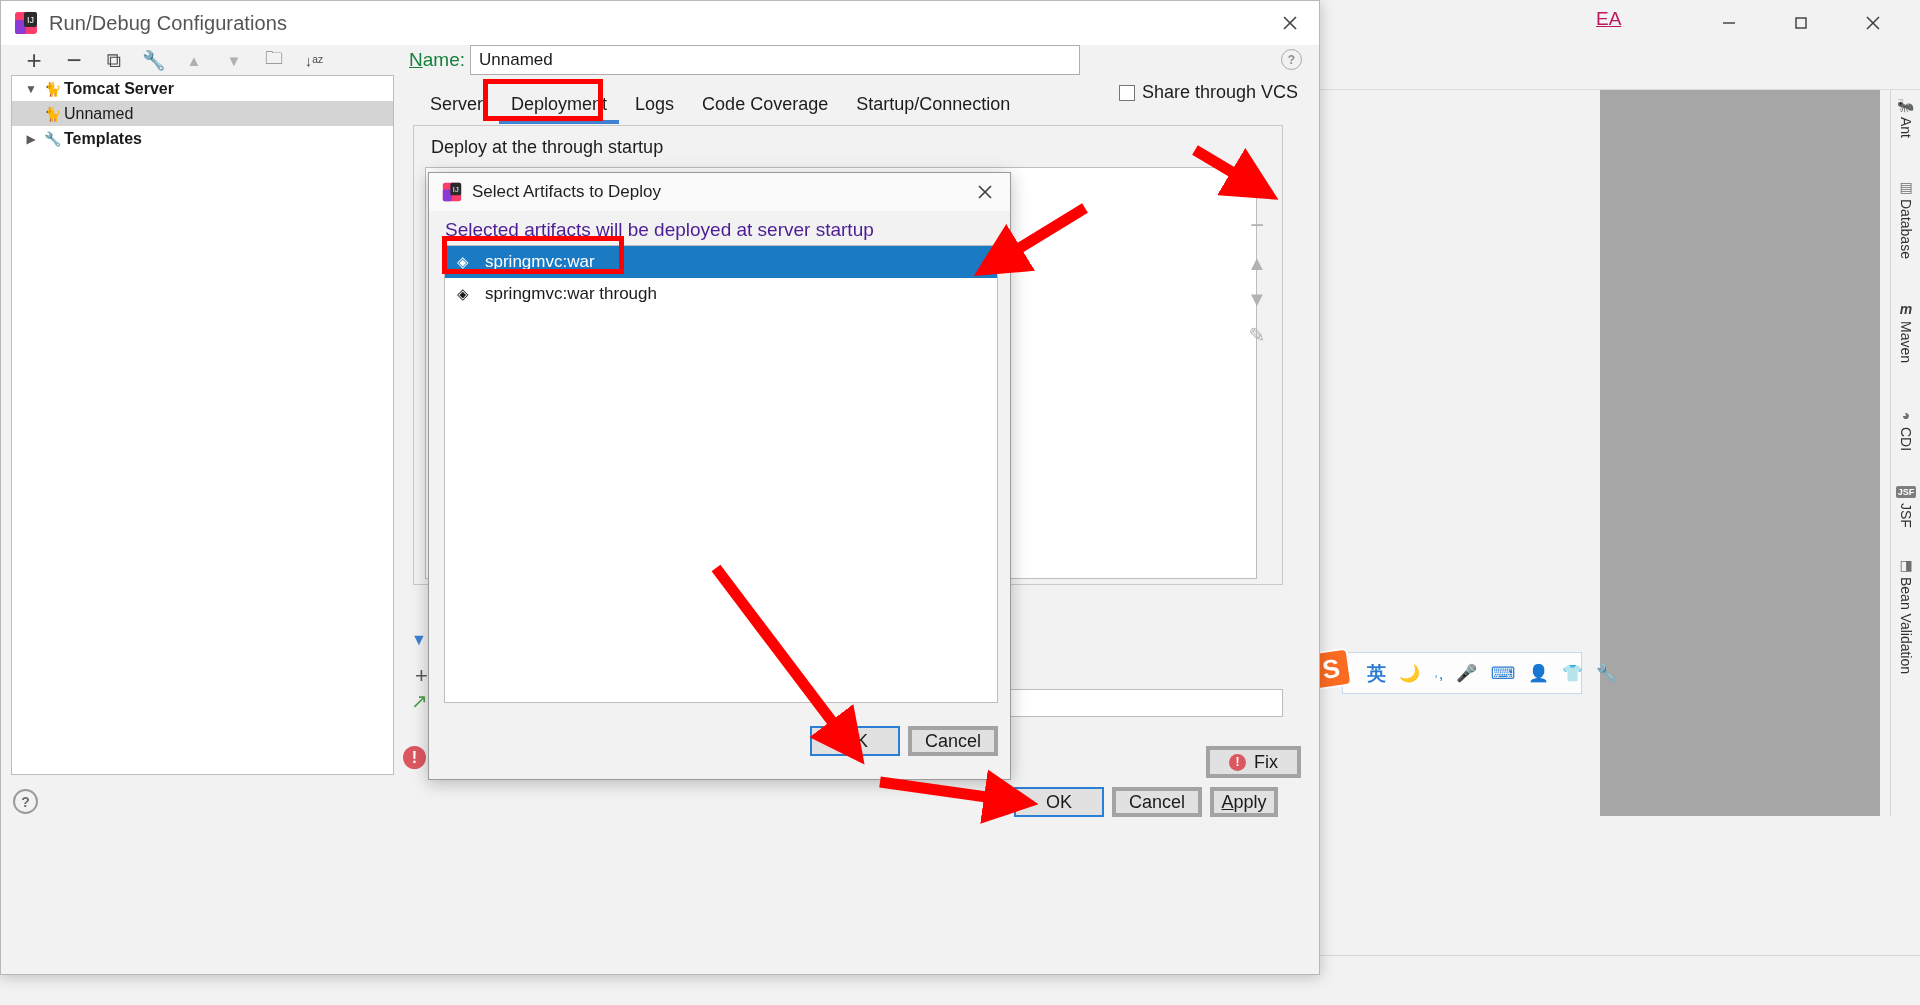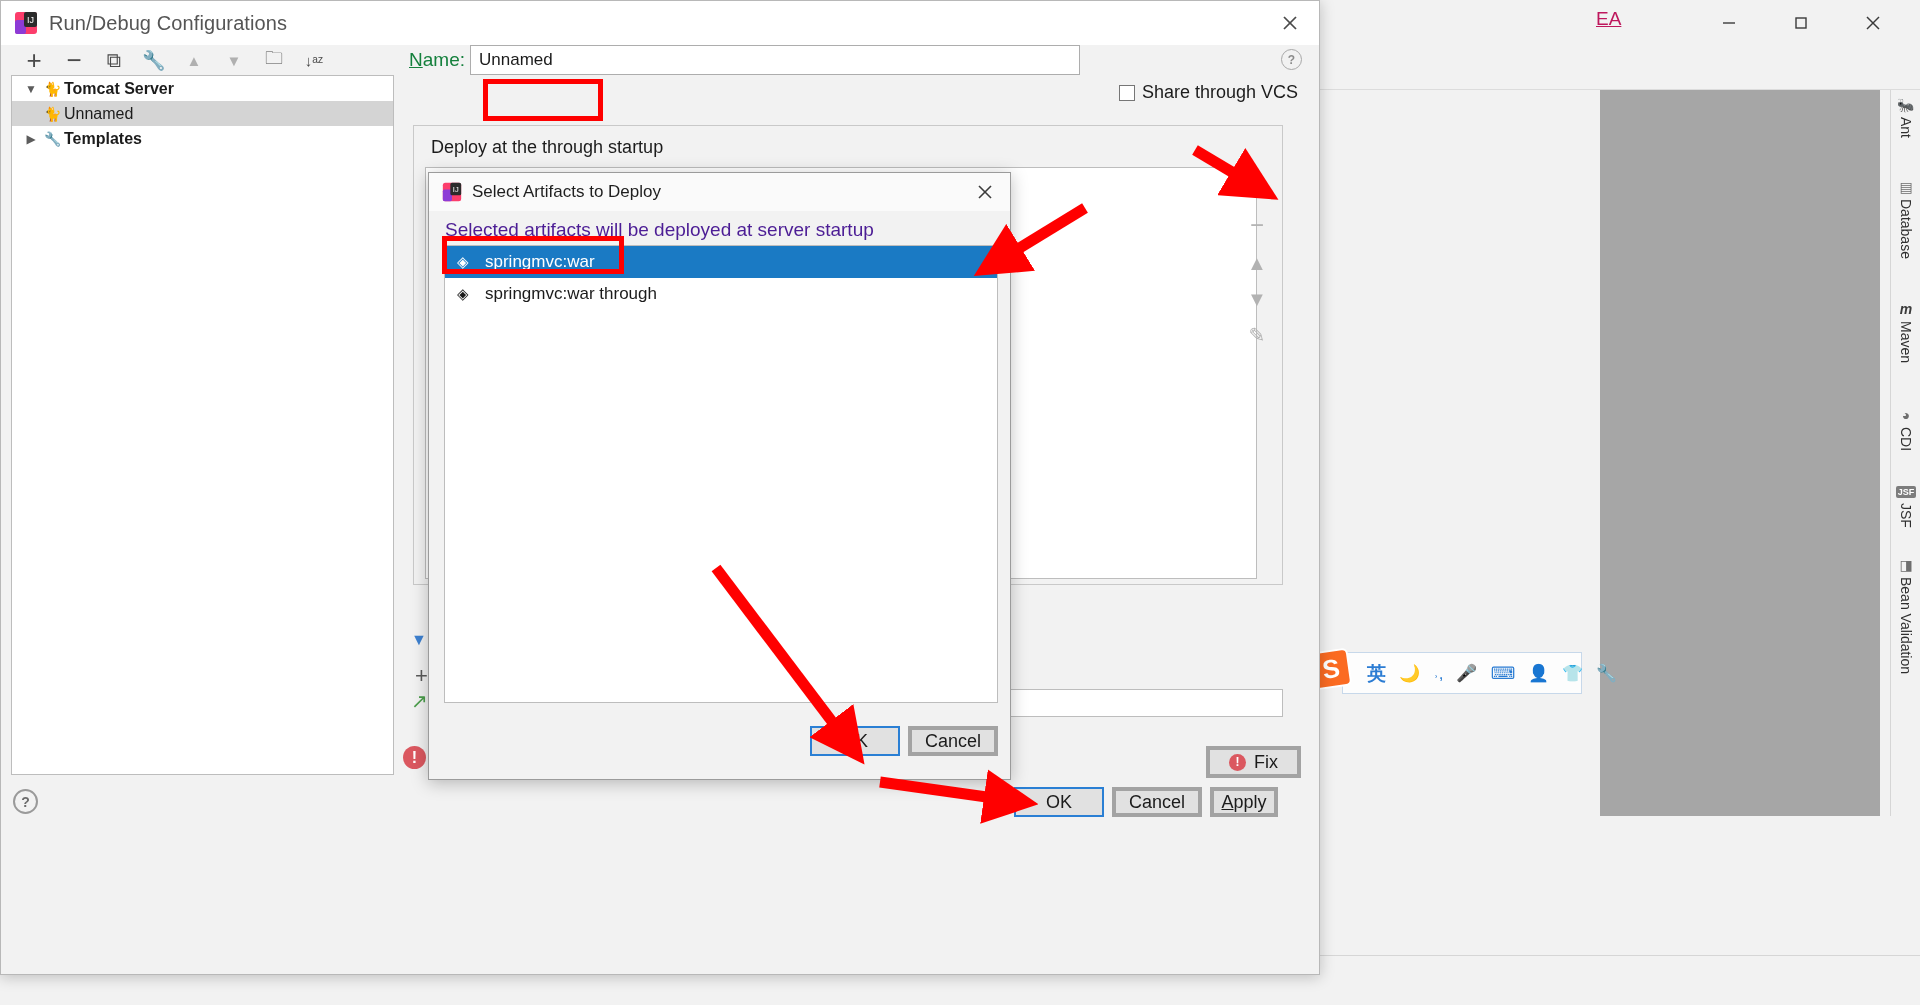--- a/index.html
+++ b/index.html
@@ -427,20 +427,37 @@
     <div class="help-circle">?</div>
 
     <div class="name-label"><u>N</u>ame:</div>
     <input class="name-input" value="Unnamed" style="">
     <div class="share-vcs">
       <span class="checkbox-sq"></span>
       <span>Share through VCS</span>
     </div>
     <div class="help-q">?</div>
 
+    <div class="tabs">
+      <div class="tab">
+          <span>Server</span>
+        </div>
+      <div class="tab active">
+          <span>Deployment</span>
+        </div>
+      <div class="tab">
+          <span>Logs</span>
+        </div>
+      <div class="tab">
+          <span>Code Coverage</span>
+        </div>
+      <div class="tab">
+          <span>Startup/Connection</span>
+        </div>
+    </div>
 
     <div class="deploy-panel"></div>
     <div class="deploy-legend">Deploy at the through startup</div>
     <div class="deploy-list"></div>
 
     <div class="deploy-side-toolbar">
       <span class="side-ico" style="font-size:24px">+</span>
       <span class="side-ico dim" style="font-size:24px">−</span>
       <span class="side-ico dim">▲</span>
       <span class="side-ico dim">▼</span>

